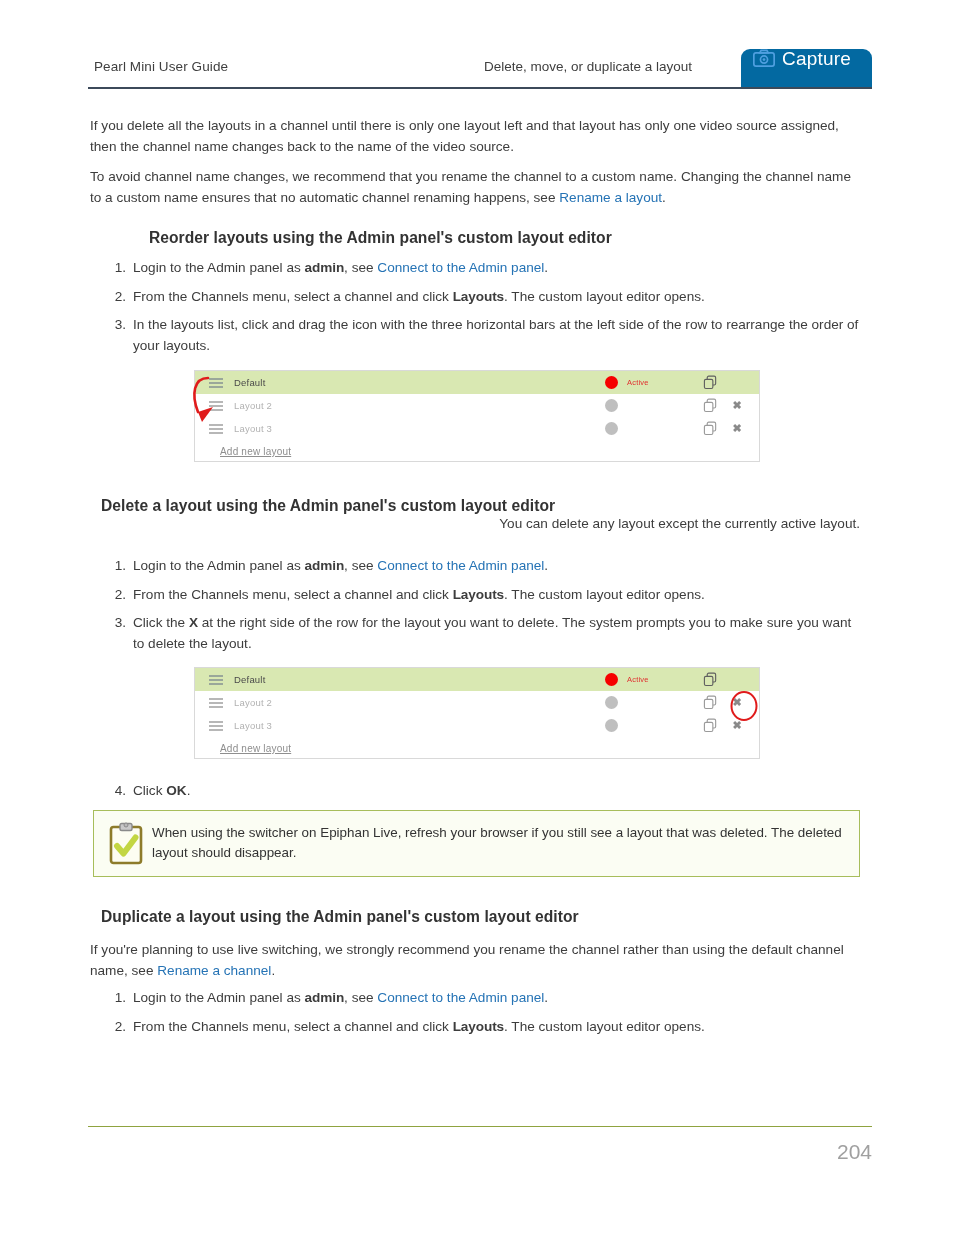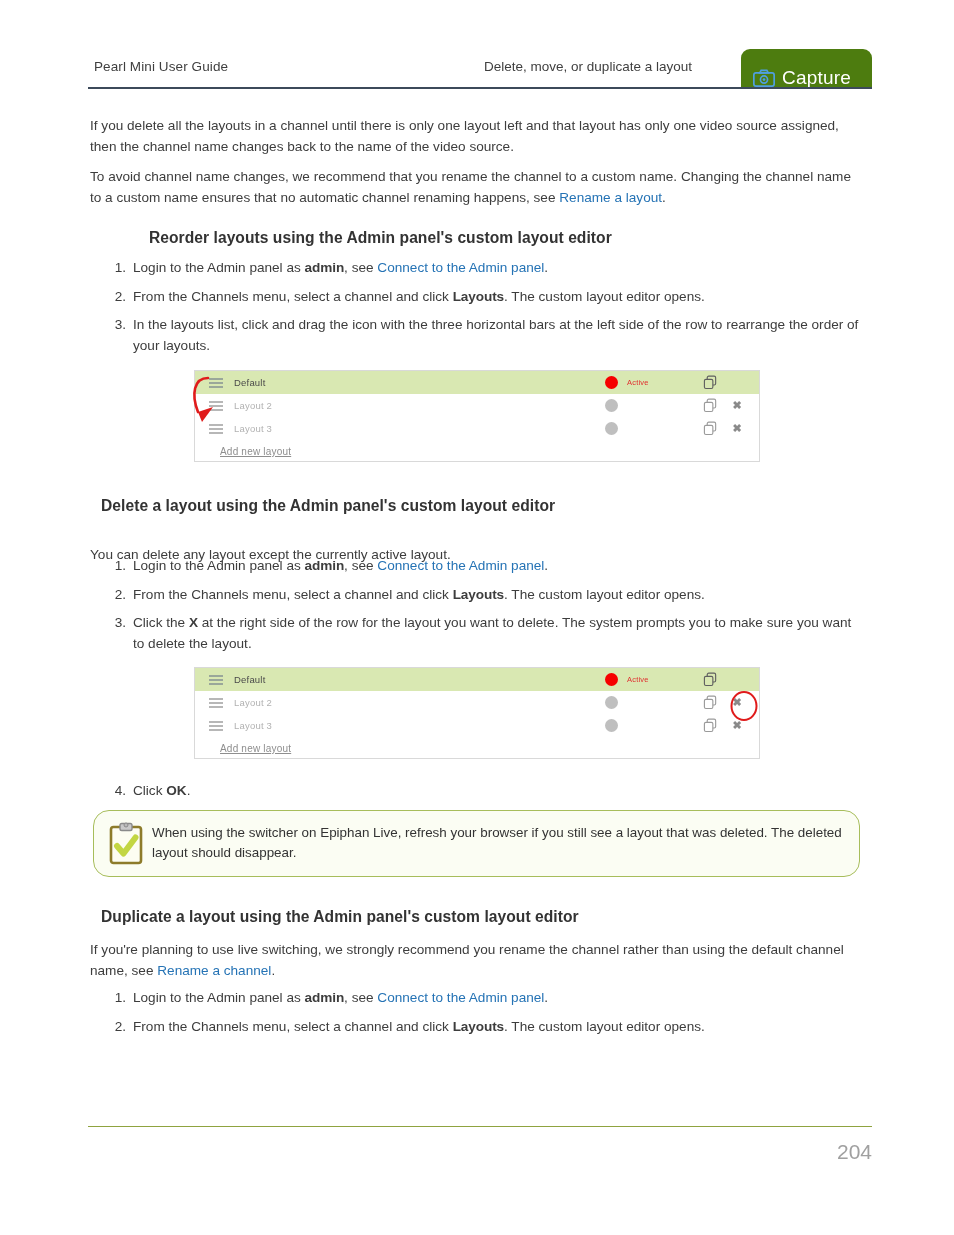--- a/index.html
+++ b/index.html
@@ -55,24 +55,24 @@
     width: 784px;
     height: 2px;
     background: #3c4a5a;
   }
   .capture-badge {
     position: absolute;
     left: 653px;
     top: -3px;
     width: 131px;
     height: 38px;
-    background: #4d7c0f;
+    background: #0369a1;
     border-radius: 9px 9px 0 0;
     display: flex;
-    align-items: flex-end;
+    align-items: flex-start;
     padding-left: 12px;
     box-sizing: border-box;
   }
   .cam-icon {
     width: 22px;
     height: 18px;
     flex: none;
     margin-right: 7px;
   }
   .capture-label {
@@ -238,21 +238,21 @@
 
   
   .note {
     position: absolute;
     left: 93px;
     top: 810px;
     width: 767px;
     height: 67px;
     background: #fbfdf3;
     border: 1px solid #a7bd5b;
-    border-radius: 16px;
+    border-radius: 0;
     box-sizing: border-box;
   }
   .note-icon {
     position: absolute;
     left: 15px;
     top: 10px;
     width: 34px;
     height: 44px;
   }
   .note-text {
@@ -377,21 +377,21 @@
     </div>
   </div>
 
   <svg class="anno" style="left:188px; top:374px; width:56px; height:62px;" viewBox="0 0 56 62">
     <path d="M20 4 C6 4 3 20 10 38" fill="none" stroke="#e01b1b" stroke-width="2.6" stroke-linecap="round"></path>
     <path d="M10 38 L25 33 L14 48 Z" fill="#e01b1b"></path>
   </svg>
 
   <div class="sec-head" style="left:101px; top:497px;">Delete a layout using the Admin panel's custom layout editor</div>
 
-  <div class="para" style="left:90px; top:545px; width:770px;">You can delete any layout except the currently active layout.</div>
+  <div class="para" style="left:90px; top:514px; width:770px;text-align:right;">You can delete any layout except the currently active layout.</div>
 
   <div class="olist" style="left:90px; top:556px; width:775px;">
     <div class="oitem">
       <span class="num">1.</span><span>Login to the Admin panel as </span><span class="mono-b">admin</span><span>, see </span><a class="xref" href="#">Connect to the Admin panel</a><span>.</span>
     </div>
     <div class="oitem">
       <span class="num">2.</span><span>From the Channels menu, select a channel and click </span><span class="mono-b">Layouts</span><span>. The custom layout editor opens.</span>
     </div>
     <div class="oitem">
       <span class="num">3.</span><span>Click the </span><span class="b">X</span><span> at the right side of the row for the layout you want to delete. The system prompts you to make sure you want to delete the layout.</span>

